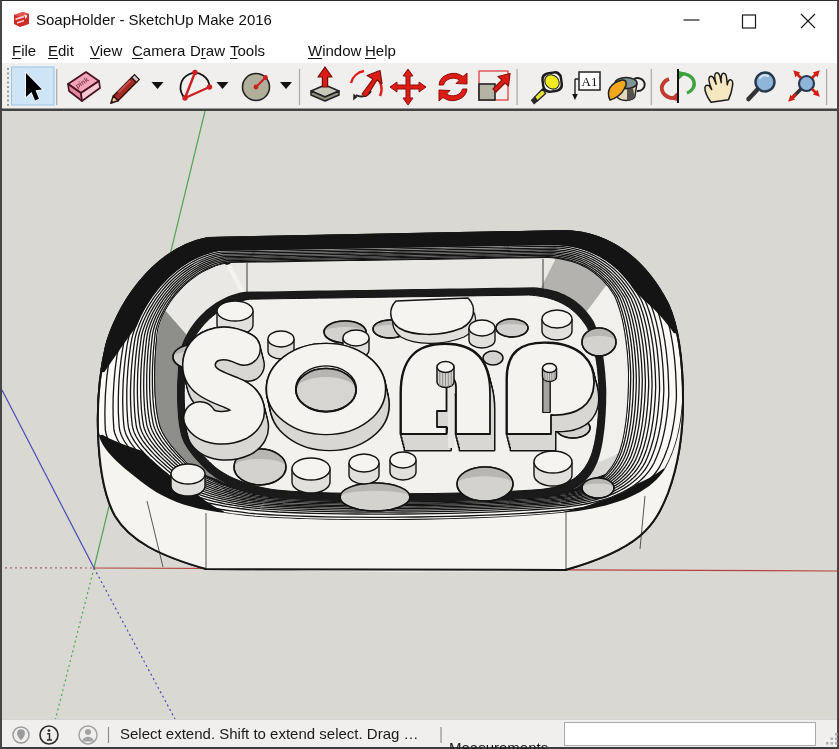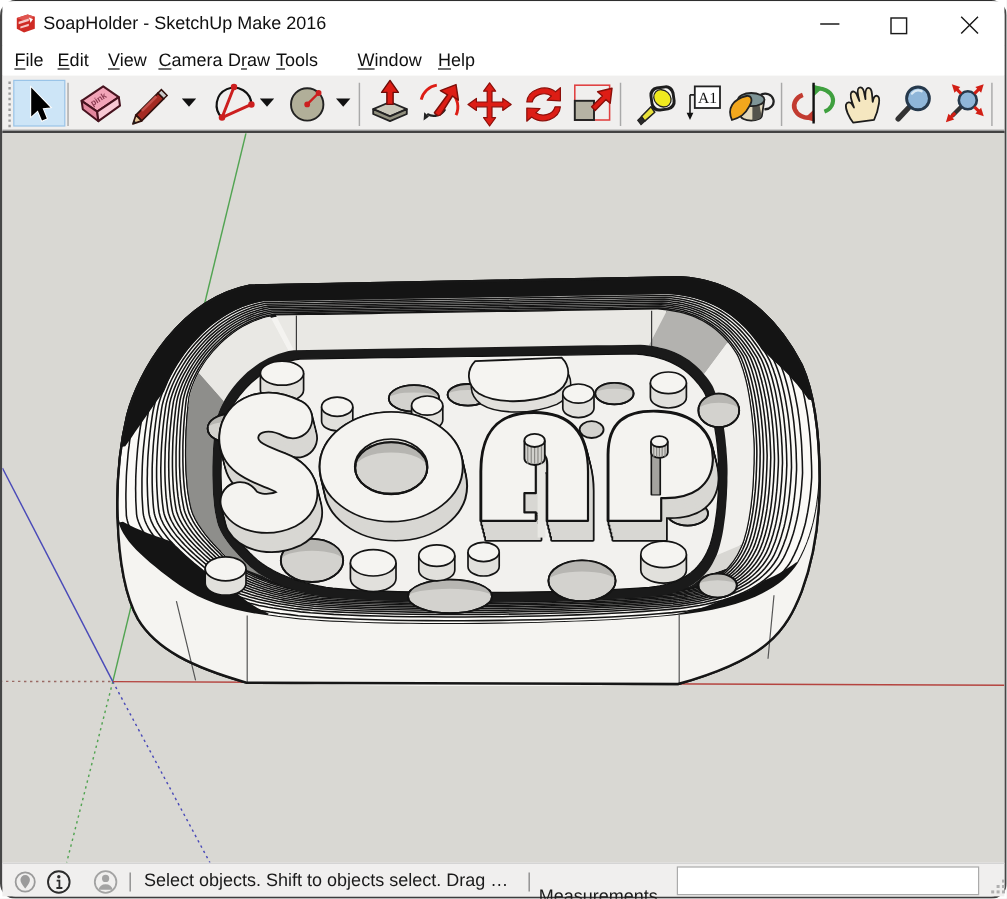--- a/index.html
+++ b/index.html
@@ -1,16 +1,16 @@
 <!DOCTYPE html>
 <html><head><meta charset="utf-8"><style>
 * { margin:0; padding:0; box-sizing:border-box; }
 html,body { width:839px; height:749px; overflow:hidden; font-family:"Liberation Sans",sans-serif; }
 #win { position:relative; width:839px; height:749px; background:#fff;
-  border-top:1px solid #2e2e2e; border-left:2px solid #464646; border-right:2px solid #464646; border-bottom:2px solid #3d3d3d;border-radius:13px; }
+  border-top:1px solid #2e2e2e; border-left:2px solid #464646; border-right:2px solid #464646; border-bottom:2px solid #3d3d3d; }
 .abs { position:absolute; }
 #title { left:0; top:0; width:100%; height:37px; background:#fff; }
 #title span { position:absolute; left:34px; top:10px; font-size:15px; color:#101010; }
 #menu { left:0; top:37px; width:100%; height:25px; background:#fff; font-size:15px; color:#101010; }
 #menu i { position:absolute; top:4px; font-style:normal; }
 #toolbar { left:0; top:62px; width:100%; height:46px; background:#f0efee; }
 #vp { left:0; top:110px; width:835px; height:608px; background:#d9d8d3; }
 #vpline { left:0; top:107px; width:835px; height:3px; background:linear-gradient(#9a9a9a 1px, #424242 1px); }
 #status { left:0; top:718px; width:100%; height:28px; background:#f0efee; border-top:1px solid #d4d4d4; font-size:15px; color:#1a1a1a; }
 u { text-decoration-thickness:1px; text-underline-offset:2px; }
@@ -33,21 +33,21 @@
         </g>
     </svg>
   </div>
   <div class="abs" id="menu">
     <i style="left:10px"><u>F</u>ile</i>
       <i style="left:46px"><u>E</u>dit</i>
       <i style="left:88px"><u>V</u>iew</i>
     <i style="left:130px"><u>C</u>amera</i>
       <i style="left:188px">D<u>r</u>aw</i>
       <i style="left:228px"><u>T</u>ools</i>
-    <i style="left:296px"><u>W</u>indow</i>
+    <i style="left:306px"><u>W</u>indow</i>
       <i style="left:363px"><u>H</u>elp</i>
   </div>
   <div class="abs" id="toolbar">
     <svg width="839" height="46" viewBox="0 62 839 46">
         <line x1="54.7" y1="68" x2="54.7" y2="104" stroke="#a9a9a9" stroke-width="1.2"></line>
         <line x1="297.5" y1="68" x2="297.5" y2="104" stroke="#a9a9a9" stroke-width="1.2"></line>
         <line x1="515.1" y1="68" x2="515.1" y2="104" stroke="#a9a9a9" stroke-width="1.2"></line>
         <line x1="649.3" y1="68" x2="649.3" y2="104" stroke="#a9a9a9" stroke-width="1.2"></line>
         <line x1="824.6" y1="68" x2="824.6" y2="104" stroke="#a9a9a9" stroke-width="1.2"></line>
         <line x1="6" y1="67" x2="6" y2="105" stroke="#9a9a9a" stroke-width="2" stroke-dasharray="2,2.5"></line>
@@ -351,15 +351,15 @@
         <rect x="562.5" y="720.5" width="251" height="23" fill="#ffffff" stroke="#ababab"></rect>
         <g fill="#b0b0b0">
           <rect x="833" y="740" width="2.5" height="2.5"></rect>
           <rect x="833" y="735.5" width="2.5" height="2.5"></rect>
           <rect x="828.5" y="740" width="2.5" height="2.5"></rect>
           <rect x="833" y="731" width="2.5" height="2.5"></rect>
           <rect x="828.5" y="735.5" width="2.5" height="2.5"></rect>
           <rect x="824" y="740" width="2.5" height="2.5"></rect>
         </g>
       </svg>
-    <span class="abs" style="left:118px;top:5px">Select objects. Shift to objects select. Drag …</span>
+    <span class="abs" style="left:118px;top:5px">Select extend. Shift to extend select. Drag …</span>
     <span class="abs" style="left:447px;top:19px">Measurements</span>
   </div>
 </div>
 </body></html>

